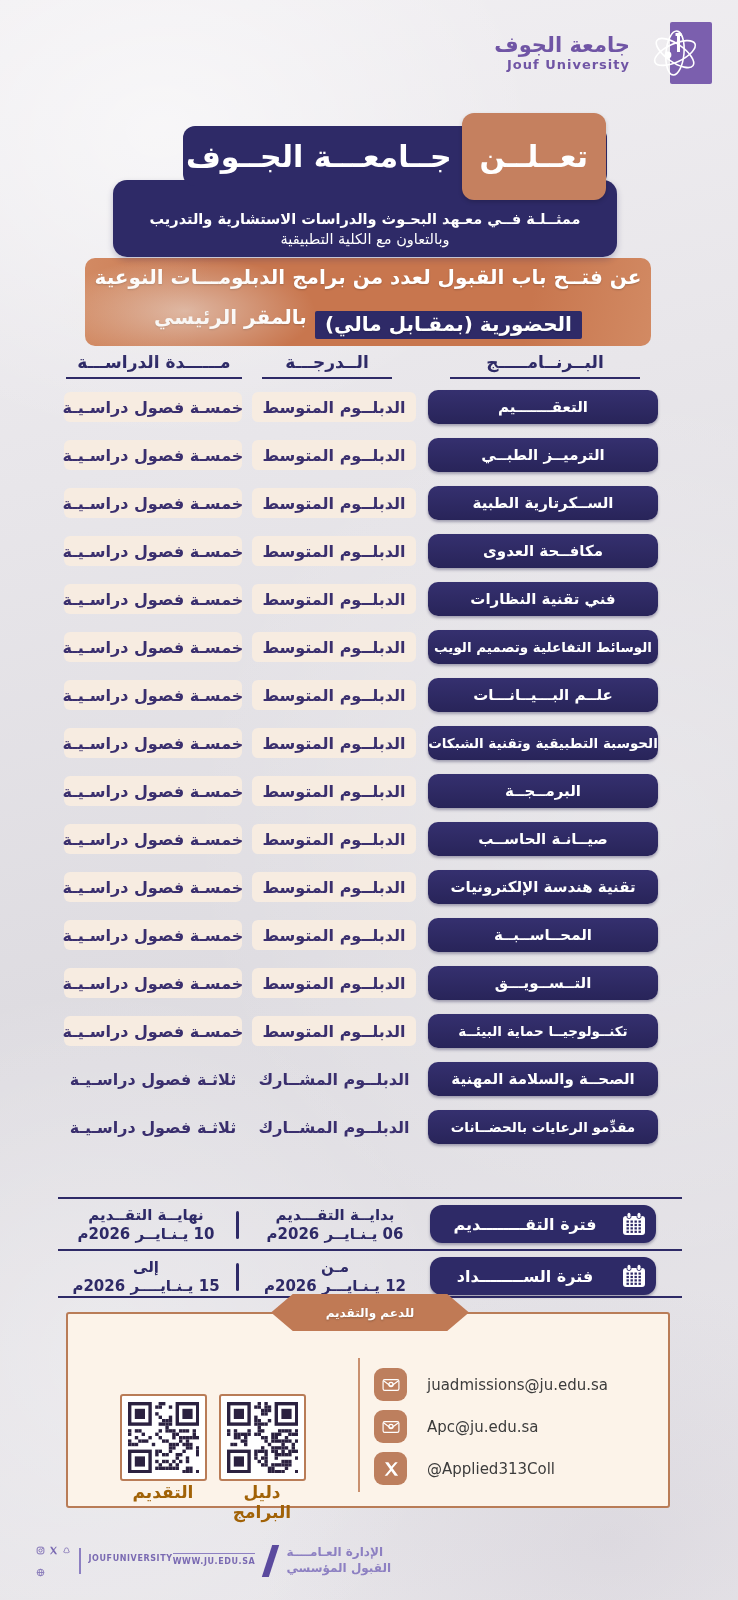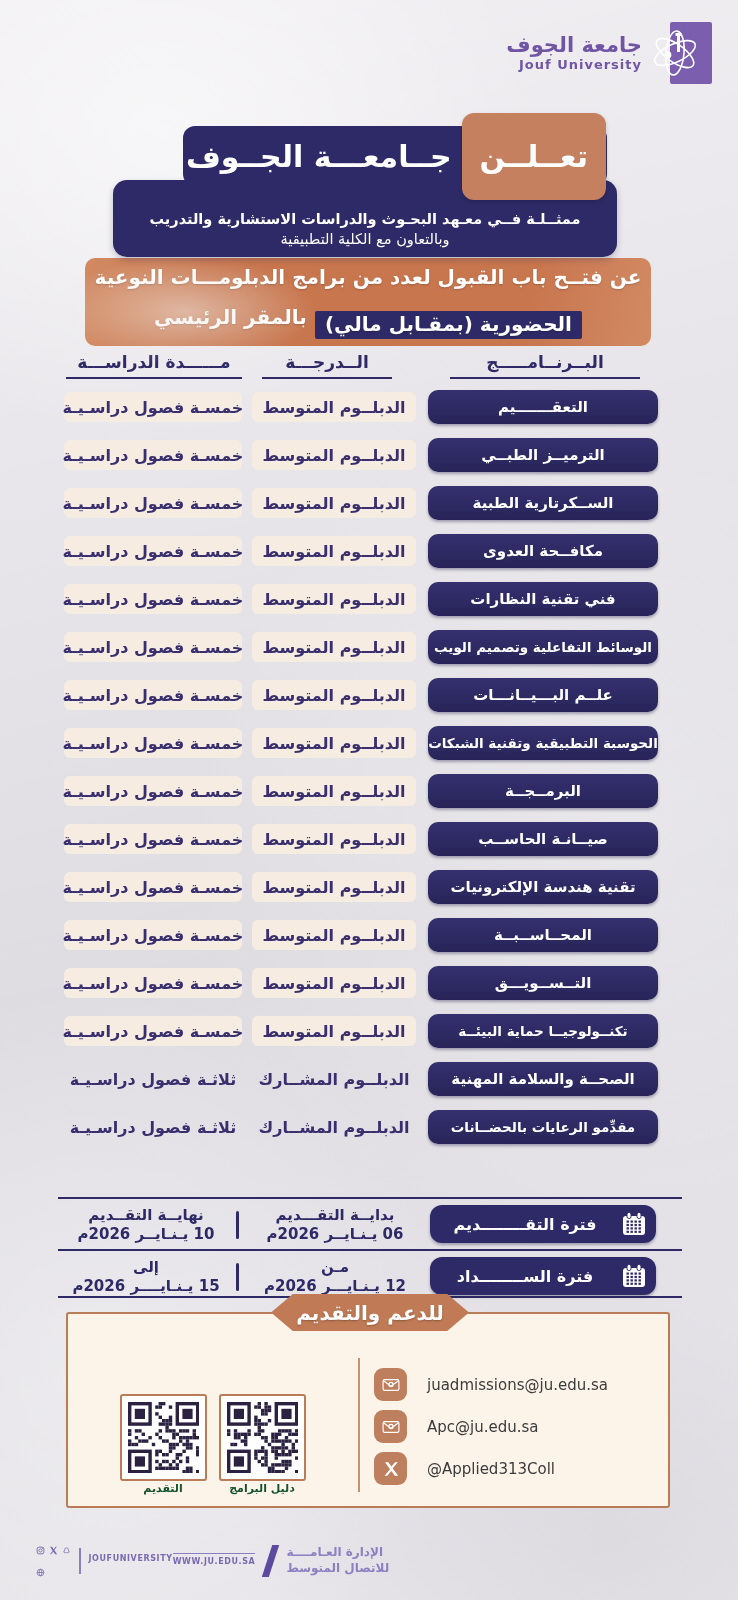--- a/index.html
+++ b/index.html
@@ -8,21 +8,21 @@
     background:linear-gradient(168deg,#f1eff2 0%,#e8e6ea 28%,#dedce1 58%,#e9e7eb 100%);
     font-family:"DejaVu Sans",sans-serif;
   }
   .swirl{position:absolute;border-radius:50%;pointer-events:none;}
   .swirl.s1{left:-220px;top:-180px;width:760px;height:620px;background:radial-gradient(closest-side,rgba(255,255,255,.55),rgba(255,255,255,0));}
   .swirl.s2{left:180px;top:380px;width:900px;height:900px;background:radial-gradient(closest-side,rgba(255,255,255,.28),rgba(255,255,255,0));}
   .swirl.s3{left:-260px;top:980px;width:720px;height:760px;background:radial-gradient(closest-side,rgba(255,255,255,.30),rgba(255,255,255,0));}
   .swirl.s4{left:260px;top:1280px;width:700px;height:520px;background:radial-gradient(closest-side,rgba(200,195,205,.35),rgba(200,195,205,0));}
 
   
-  .logo{position:absolute;top:22px;right:26px;display:flex;align-items:center;gap:4px;}
+  .logo{position:absolute;top:22px;right:26px;display:flex;align-items:center;gap:16px;}
   .logo-text{text-align:right;color:#7055a5;line-height:1.15;}
   .logo-ar{font-size:21px;font-weight:bold;direction:rtl;}
   .logo-en{font-size:13px;font-weight:bold;letter-spacing:1px;}
   .logo-mark{position:relative;width:66px;height:62px;}
   .logo-mark .plate{position:absolute;right:0;top:0;width:42px;height:62px;background:#7b5fae;border-radius:2px;}
   .logo-mark svg{position:absolute;left:0;top:2px;}
 
   
   .title-box{
     position:absolute;left:183px;top:126px;width:424px;height:60px;background:#2e2a67;
@@ -86,31 +86,31 @@
     height:44px;direction:rtl;color:#2e2a67;font-weight:bold;line-height:1.25;}
   .p-block .t{font-size:15px;white-space:nowrap;}
   .p-block .d{font-size:15px;white-space:nowrap;}
   .p-start{left:250px;width:170px;}
   .p-end{left:60px;width:172px;}
   .p-bar{position:absolute;left:236px;top:8px;width:3px;height:28px;background:#2e2a67;border-radius:2px;}
 
   
   .ribbon{position:absolute;left:271px;top:1294px;width:198px;height:37px;background:#c07a55;z-index:2;
     clip-path:polygon(0% 50%,11% 0%,89% 0%,100% 50%,89% 100%,11% 100%);
-    display:flex;align-items:center;justify-content:center;color:#fff;font-weight:bold;font-size:20px;direction:rtl;
+    display:flex;align-items:center;justify-content:center;color:#fff;font-weight:bold;font-size:12px;direction:rtl;
     text-shadow:0 1px 2px rgba(0,0,0,.25);}
   .support-box{position:absolute;left:66px;top:1312px;width:604px;height:196px;background:#fcf3e9;
     border:2px solid #b97c57;border-radius:3px;box-sizing:border-box;z-index:1;}
   .contact{position:absolute;display:flex;align-items:center;gap:20px;direction:ltr;}
   .contact .cico{width:33px;height:33px;background:#bd7f5e;border-radius:9px;display:flex;align-items:center;justify-content:center;flex:0 0 auto;}
   .contact .ctext{font-size:15px;color:#3c3c3c;font-family:"DejaVu Sans",sans-serif;}
   .vdiv{position:absolute;left:290px;top:44px;width:2px;height:134px;background:#c9906f;}
   .qr{position:absolute;top:80px;width:87px;height:87px;background:#fff;border:2px solid #b97c57;border-radius:3px;
     box-sizing:border-box;display:flex;align-items:center;justify-content:center;}
-  .qr-label{position:absolute;top:168px;width:100px;text-align:center;font-size:11px;font-weight:bold;color:#14532d;direction:rtl;}
+  .qr-label{position:absolute;top:168px;width:100px;text-align:center;font-size:17px;font-weight:bold;color:#a16207;direction:rtl;}
 
   
   .footer{position:absolute;left:36px;top:1540px;display:flex;align-items:center;gap:8px;color:#7a6ab2;}
   .social{display:grid;grid-template-columns:auto auto auto;gap:3px 4px;justify-items:center;align-items:center;}
   .fdiv{width:1.5px;height:26px;background:#8d80c2;}
   .handle{display:flex;flex-direction:row;line-height:1.4;}
   .handle .h1{font-size:8px;font-weight:bold;letter-spacing:.6px;}
   .handle .h2{font-size:8px;font-weight:bold;letter-spacing:.6px;border-top:1px solid #8d80c2;padding-top:2px;}
   .fslash{width:7px;height:32px;background:#5b4a9e;transform:skewX(-18deg);margin:0 4px;}
   .dept{display:flex;flex-direction:column;align-items:flex-end;direction:rtl;line-height:1.3;color:#8d80c2;}
@@ -639,16 +639,16 @@
           </svg></span>
       </div>
     <div class="fdiv"></div>
     <div class="handle">
       <div class="h1">JOUFUNIVERSITY</div>
       <div class="h2">WWW.JU.EDU.SA</div>
     </div>
     <div class="fslash"></div>
     <div class="dept">
       <div class="d1">الإدارة العـامــــة</div>
-      <div class="d2">للاتصال المتوسط</div>
+      <div class="d2">القبول المؤسسي</div>
     </div>
   </footer>
 </div>
 
 </body></html>

